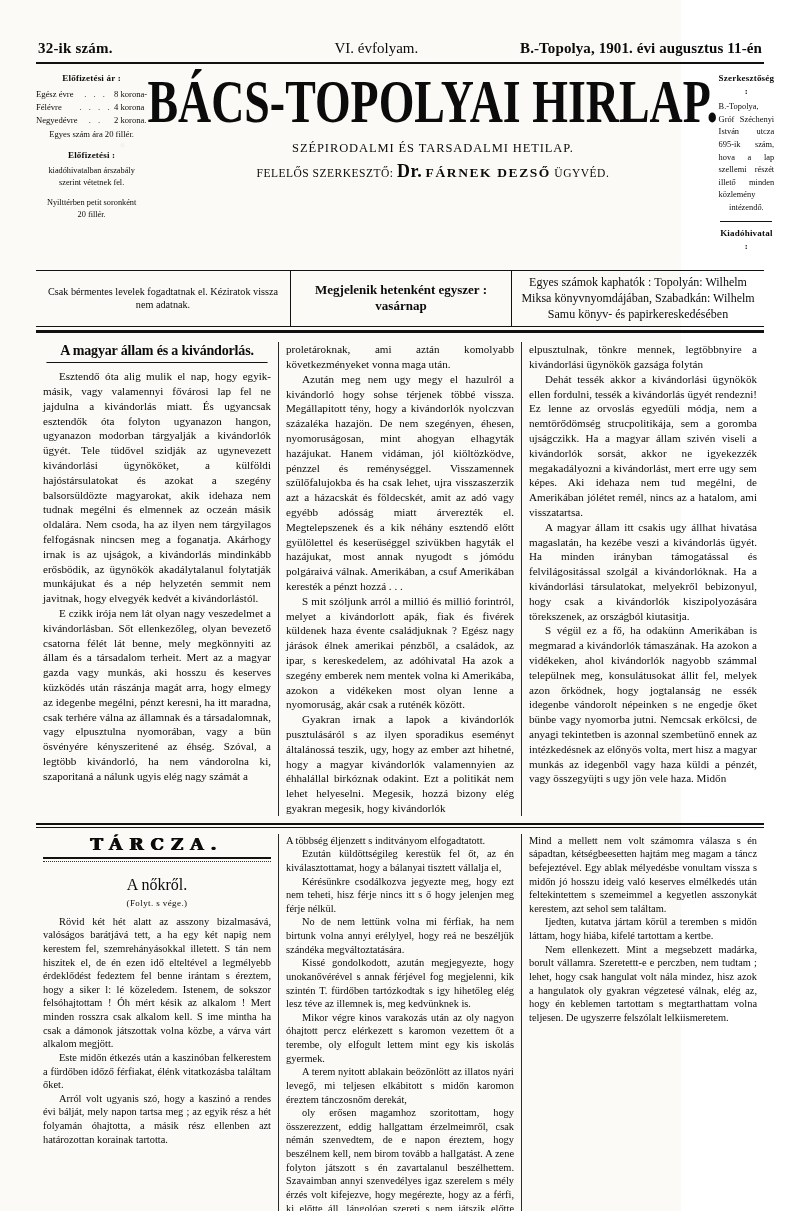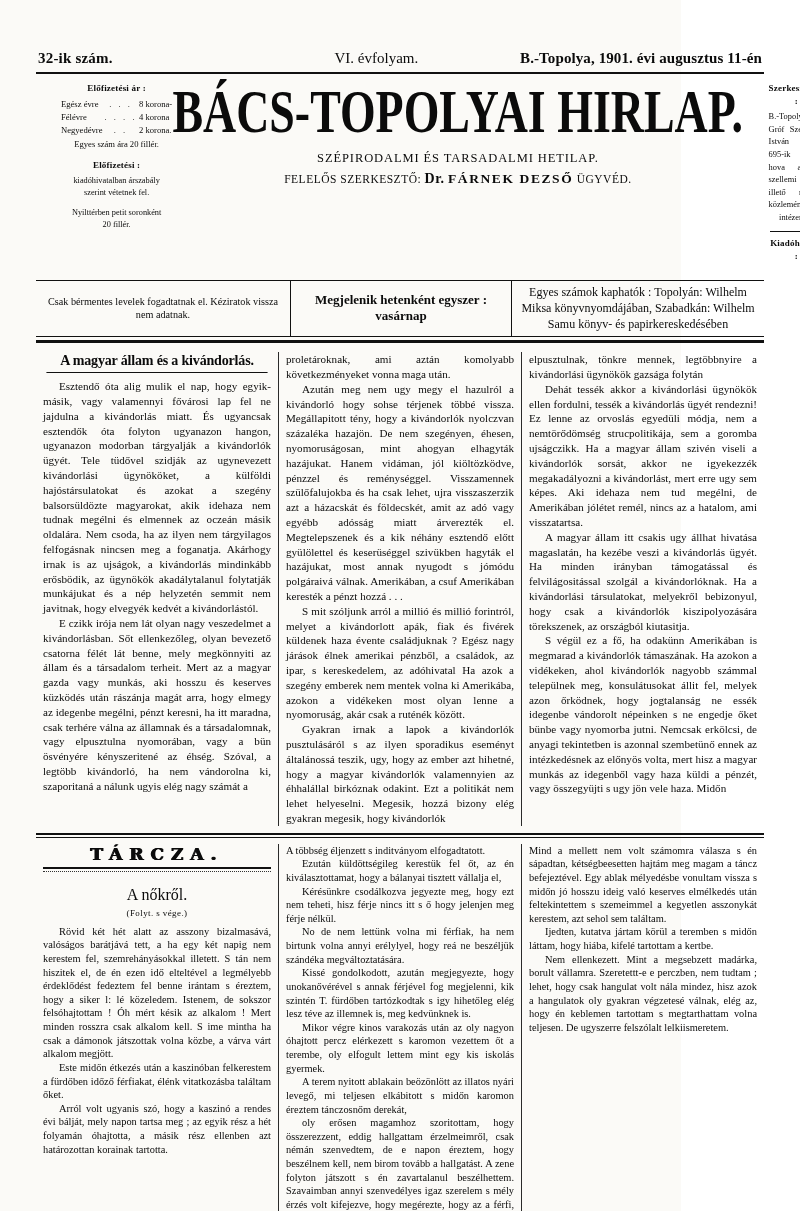--- a/index.html
+++ b/index.html
@@ -42,41 +42,39 @@
     border-bottom: 2px solid #111;
   }
   .toprow .issue {
     font-size: 15px;
     font-weight: bold;
     letter-spacing: .2px;
   }
   .toprow .volume {
     font-size: 15px;
     margin-left: 120px;
-    margin-top: 10px;
   }
   .toprow .place {
     font-size: 15px;
     font-weight: bold;
     letter-spacing: .1px;
   }
 
   
   .masthead {
     display: flex;
     align-items: stretch;
     padding-top: 6px;
   }
   .mast-side {
     width: 172px;
     text-align: center;
     font-size: 8.3px;
     line-height: 1.45;
     padding-top: 2px;
-    margin-left: 25px;
   }
   .mast-side.right { width: 162px; }
   .mast-side .h {
     font-weight: bold;
     font-size: 9px;
     margin-bottom: 3px;
     letter-spacing: .2px;
   }
   .price-table {
     margin: 0 auto;
@@ -128,21 +126,21 @@
   .subtitle2 {
     margin-top: 5px;
     font-size: 11.5px;
     letter-spacing: .5px;
   }
   .subtitle2 .ed {
     font-weight: bold;
     font-size: 13.5px;
     letter-spacing: 1.6px;
   }
-  .subtitle2 .dr { font-weight: bold; font-size: 14px; }
+  .subtitle2 .dr { font-weight: bold; font-size: 18px; }
 
   
   .infobar {
     display: flex;
     margin-top: 14px;
     border-top: 1.6px solid #111;
     border-bottom: 1.6px solid #111;
   }
   .infobar .cell {
     padding: 3px 6px 4px 6px;

